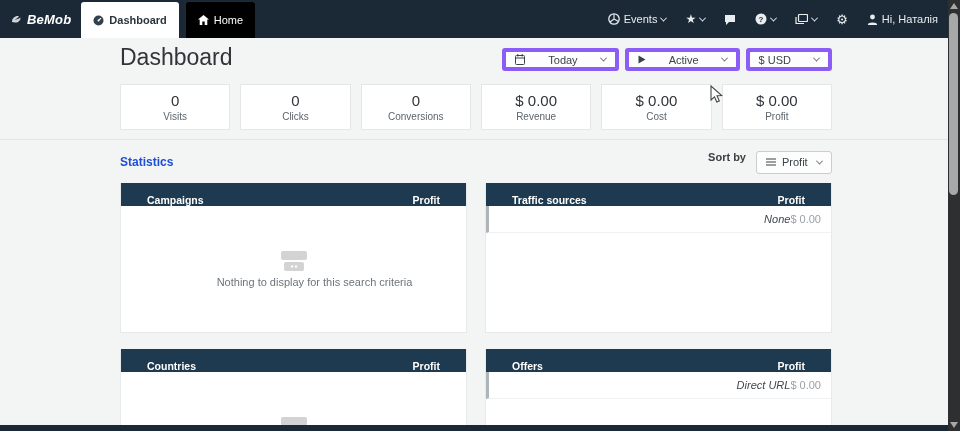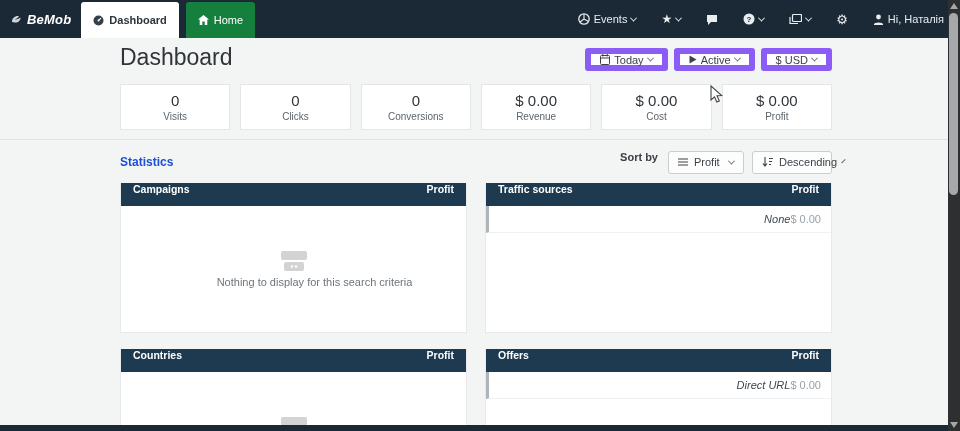--- a/index.html
+++ b/index.html
@@ -15,36 +15,36 @@
   .topbar {
     height:38px; background:#1b2936; display:flex; align-items:stretch;
     padding-left:8px; position:relative; z-index:5;
   }
   .brand { display:flex; align-items:center; gap:4px; color:#fff; font-weight:bold;
     font-style:italic; font-size:13px; padding:0 10px 0 2px; letter-spacing:.2px;}
   .tabs { display:flex; align-items:stretch; }
   .tab { display:flex; align-items:center; gap:5px; font-size:11px; padding:0 12px;
     margin-top:2px; border-radius:3px 3px 0 0; cursor:default; }
   .tab.active { background:#fff; color:#29343d; font-weight:bold; }
-  .tab.inactive { background:#15803d; color:#fff; margin-left:7px; }
-  .topbar-right { margin-left:auto; display:flex; align-items:center; gap:25px;
-    color:#e8edf0; font-size:11px; padding-right:16px; }
+  .tab.inactive { background:#000000; color:#fff; margin-left:7px; }
+  .topbar-right { margin-left:auto; display:flex; align-items:center; gap:19px;
+    color:#e8edf0; font-size:11px; padding-right:22px; }
   .tb-item { display:flex; align-items:center; gap:4px; }
   .chev { width:5px; height:5px; border-right:1.4px solid currentColor;
     border-bottom:1.4px solid currentColor; transform:rotate(45deg) translate(-1px,-1px);
     display:inline-block; }
   .star-glyph { font-size:12px; line-height:1; }
   .gear-glyph { font-size:13px; line-height:1; }
   
   .container { width:712px; margin-left:120px; }
   .header-row { position:relative; height:42px; }
   .page-title { font-size:23px; font-weight:400; color:#30353a; position:absolute; left:0; top:6px; }
   .toolbar { position:absolute; right:0; top:10px; display:flex; gap:6px; }
-  .btn { height:23px; display:flex; align-items:center; gap:4px; background:#fdfdfd;
-    border:6px solid #8b5cf6; border-radius:3px; font-size:11px; color:#3c4249;
+  .btn { height:23px; display:flex; align-items:center; gap:23px; background:#fdfdfd;
+    border:4px solid #8b5cf6; border-radius:3px; font-size:11px; color:#3c4249;
     padding:0 9px; cursor:pointer; }
   .btn .chev { color:#6a7077; }
   .btn.refresh { border-color:#72c0b5; }
   
   .stats { display:flex; gap:10px; margin-top:4px; }
   .stat-card { flex:1; background:#fff; border:1px solid #e4e6e7; height:46px;
     display:flex; flex-direction:column; align-items:center; justify-content:center; gap:2px; }
   .stat-value { font-size:15px; color:#2f3439; }
   .stat-label { font-size:10px; color:#5c656d; }
   .divider { border-top:1px solid #e1e3e4; margin-top:9px; }
@@ -58,22 +58,22 @@
     padding:0 9px; cursor:pointer; }
   .select .chev { color:#6a7077; margin-left:10px; }
   .select.field { width:76px; }
   .select.order { width:80px; }
   .select .lbl { white-space:nowrap; }
   
   .grid { display:grid; grid-template-columns:1fr 1fr; column-gap:18px; row-gap:16px; margin-top:9px; }
   .panel { background:#fff; height:150px; display:flex; flex-direction:column;
     border:1px solid #e7e9ea; border-top:none; }
   .panel-header { background:#1e3a50; color:#fff; height:23px; flex:0 0 23px;
-    display:flex; align-items:flex-start; justify-content:space-between;
-    padding:0 12px; font-size:10.5px; font-weight:bold; }
+    display:flex; align-items:flex-end; justify-content:space-between;
+    padding:0 26px; font-size:10.5px; font-weight:bold; }
   .panel-body { flex:1; display:flex; flex-direction:column; }
   .empty-state { flex:1; display:flex; flex-direction:column; align-items:center; justify-content:center; gap:5px; }
   .empty-text { font-size:11px; color:#6d757c;margin-left:42px; }
   .data-row { height:27px; display:flex; align-items:center; justify-content:flex-end;
     padding:0 10px 0 8px; border-left:3px solid #aeb4b8; border-bottom:1px solid #f0f1f2; }
   .row-name { font-size:11px; font-style:italic; color:#3f474e; }
   .row-value { font-size:11px; color:#9aa1a7; }
   
   .footer-bar { position:absolute; left:0; right:0; bottom:0; height:6px; background:#1b2936; z-index:4; }
   .scrollbar { position:absolute; top:0; right:0; width:12px; height:431px; background:#2d2f31; z-index:10; }
@@ -243,30 +243,20 @@
       <span class="sort-label">Sort by</span>
       <div class="select field">
         <span>
           <svg width="10" height="8" viewBox="0 0 10 8">
             <path d="M0 1 h10 M0 4 h10 M0 7 h10" stroke="#3c4249" stroke-width="1.2"></path>
           </svg>
         </span>
         <span class="lbl">Profit</span>
         <span class="chev" style="margin-left:auto"></span>
       </div>
-      <div class="select order">
-        <span>
-          <svg width="11" height="10" viewBox="0 0 11 10">
-            <path d="M3 0 v8 M1 6.5 L3 9 L5 6.5" fill="none" stroke="#3c4249" stroke-width="1.1"></path>
-            <path d="M7 1.5 h4 M7 4.5 h3 M7 7.5 h2" stroke="#3c4249" stroke-width="1.1"></path>
-          </svg>
-        </span>
-        <span class="lbl">Descending</span>
-        <span class="chev" style="margin-left:auto"></span>
-      </div>
     </div>
   </div>
 
   <div class="grid">
 
     <div class="panel">
       <div class="panel-header">
         <span>Campaigns</span>
         <span>Profit</span>
       </div>

